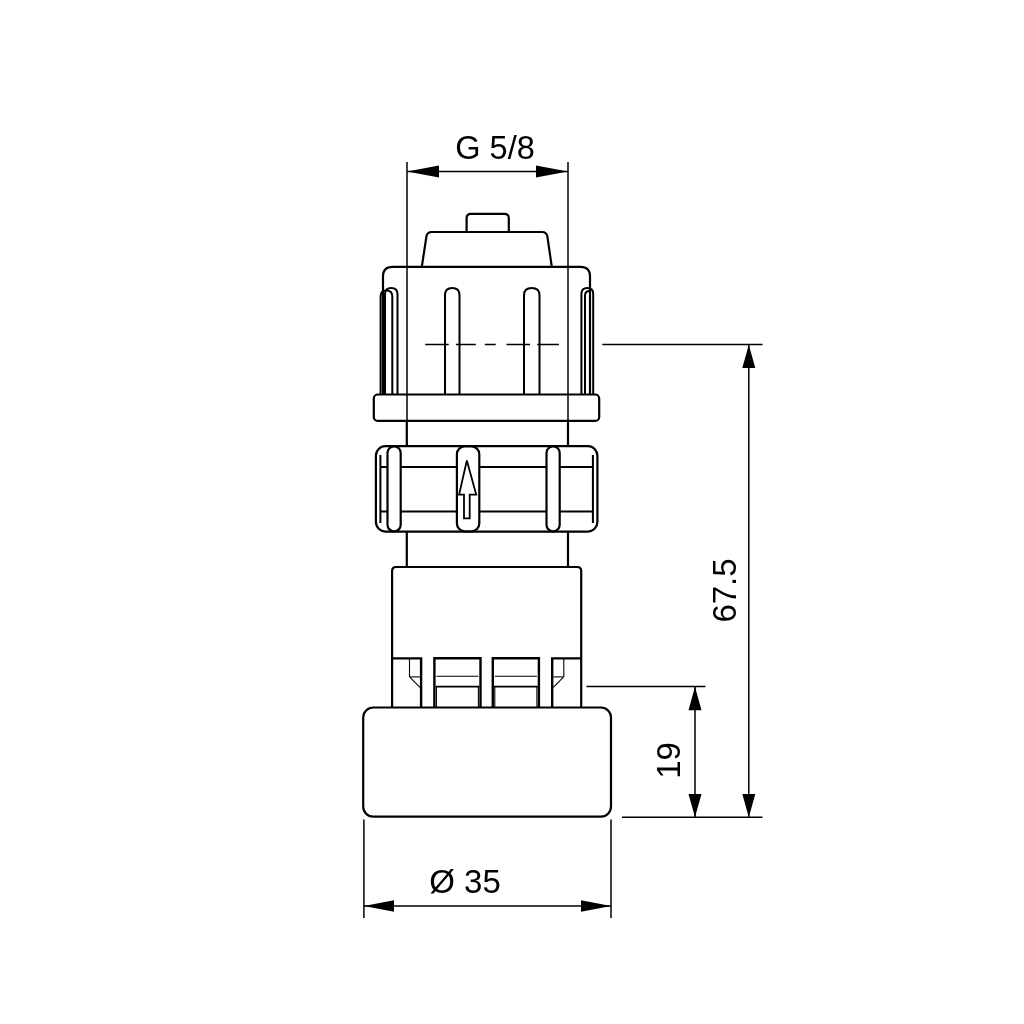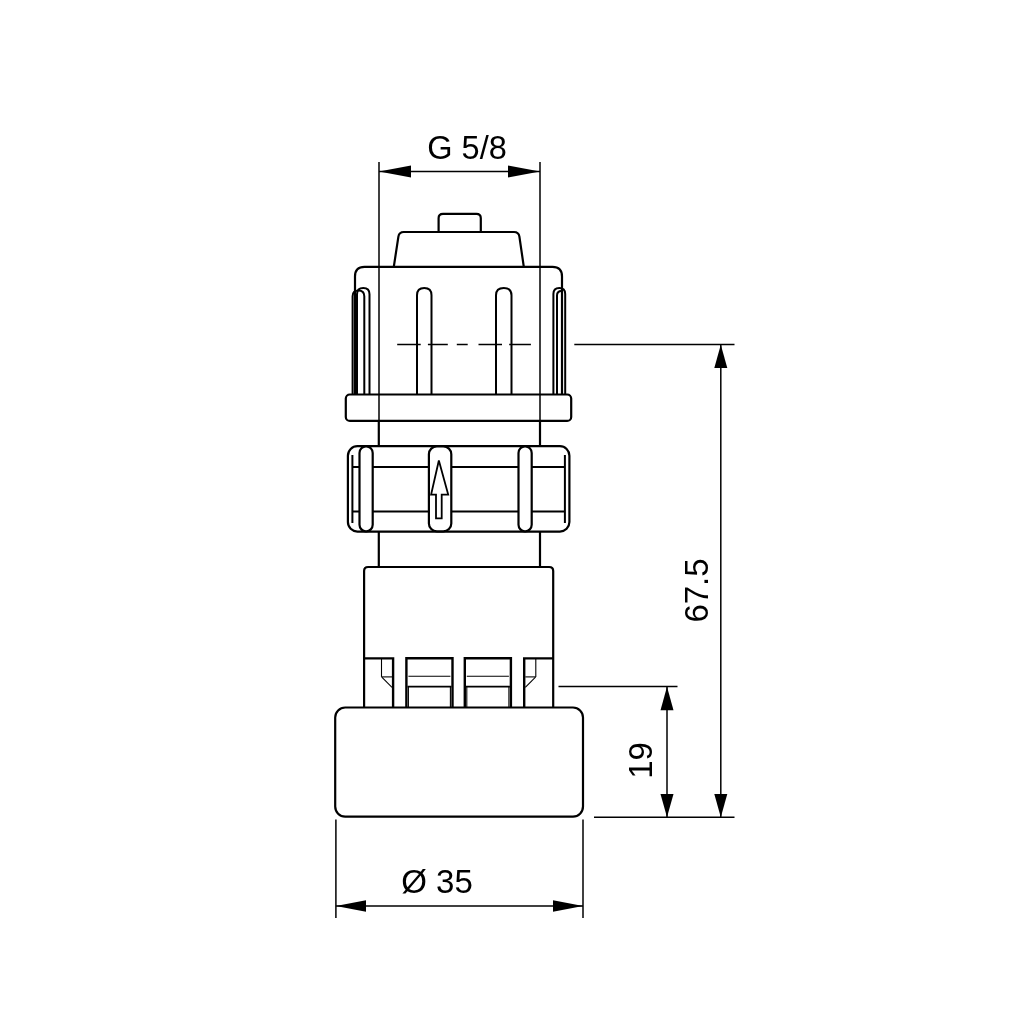--- a/index.html
+++ b/index.html
@@ -1,16 +1,16 @@
 <!DOCTYPE html>
 <html><head>
 <meta charset="utf-8">
 <style>
   html,body{margin:0;padding:0;background:#fff;}
-  .wrap{width:911px;height:1024px;background:#fff;overflow:hidden;}
+  .wrap{width:911px;height:1024px;background:#fff;overflow:hidden;margin-left:28px;}
   text{font-family:"Liberation Sans",sans-serif;fill:#000;}
 </style>
 </head>
 <body>
 <div class="wrap">
 <svg width="1024" height="1024" viewBox="0 0 1024 1024">
 <g fill="none" stroke="#000" stroke-width="2.2">
 
 <text x="467" y="159" font-size="32.5" text-anchor="middle" stroke="none" fill="#000">G 5/8</text>
 

